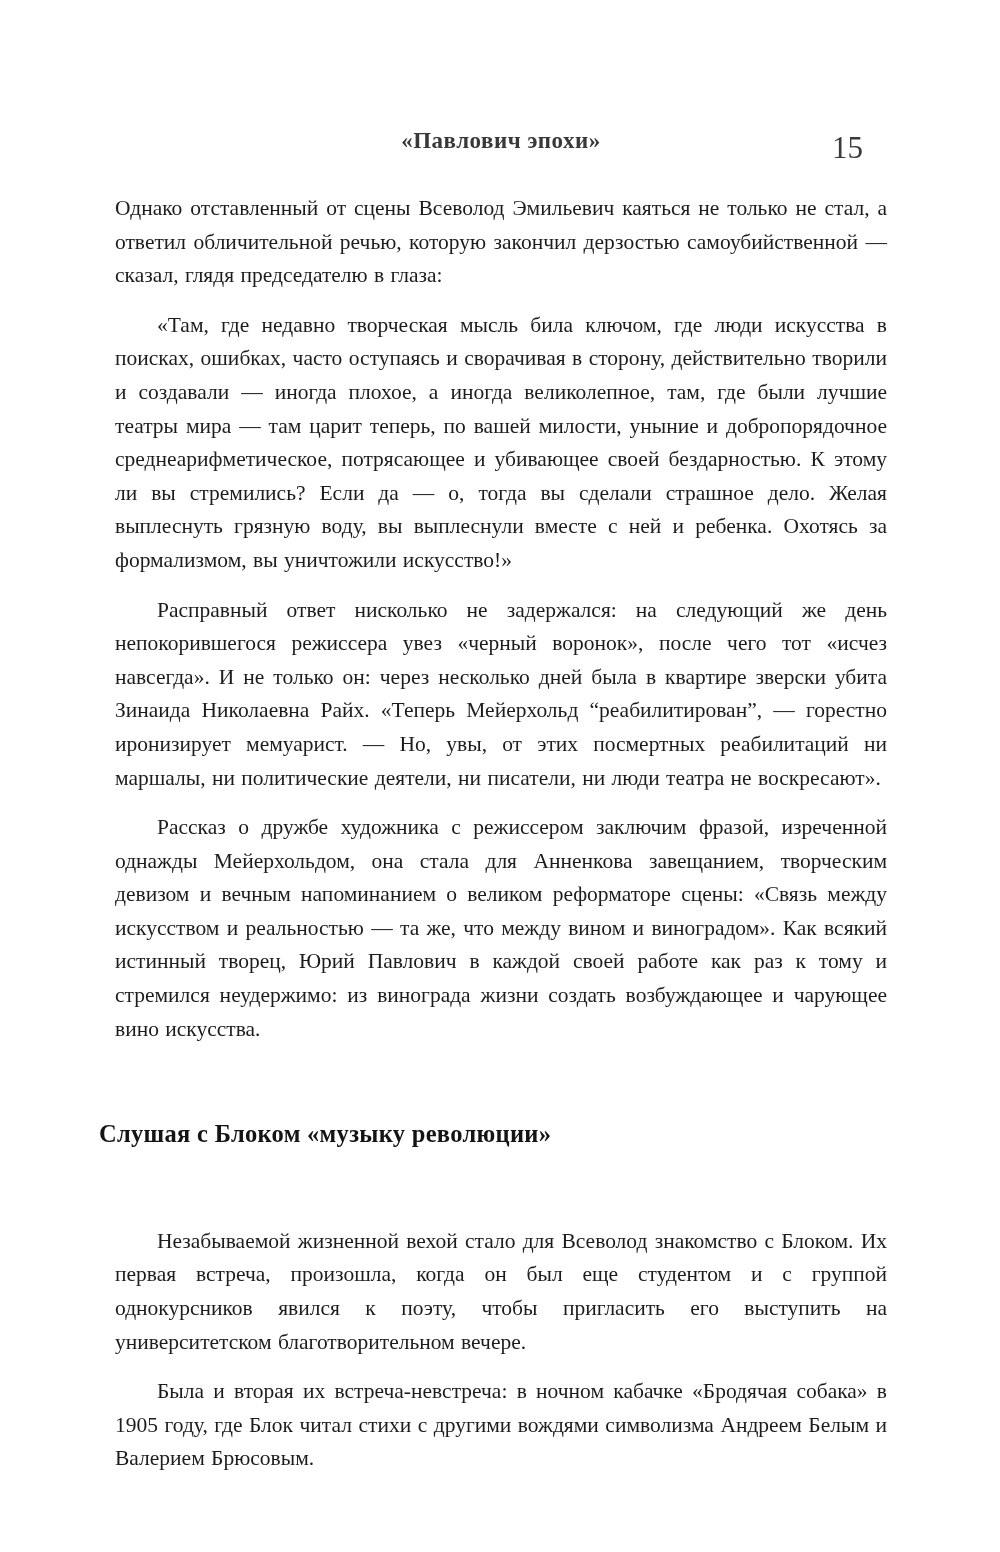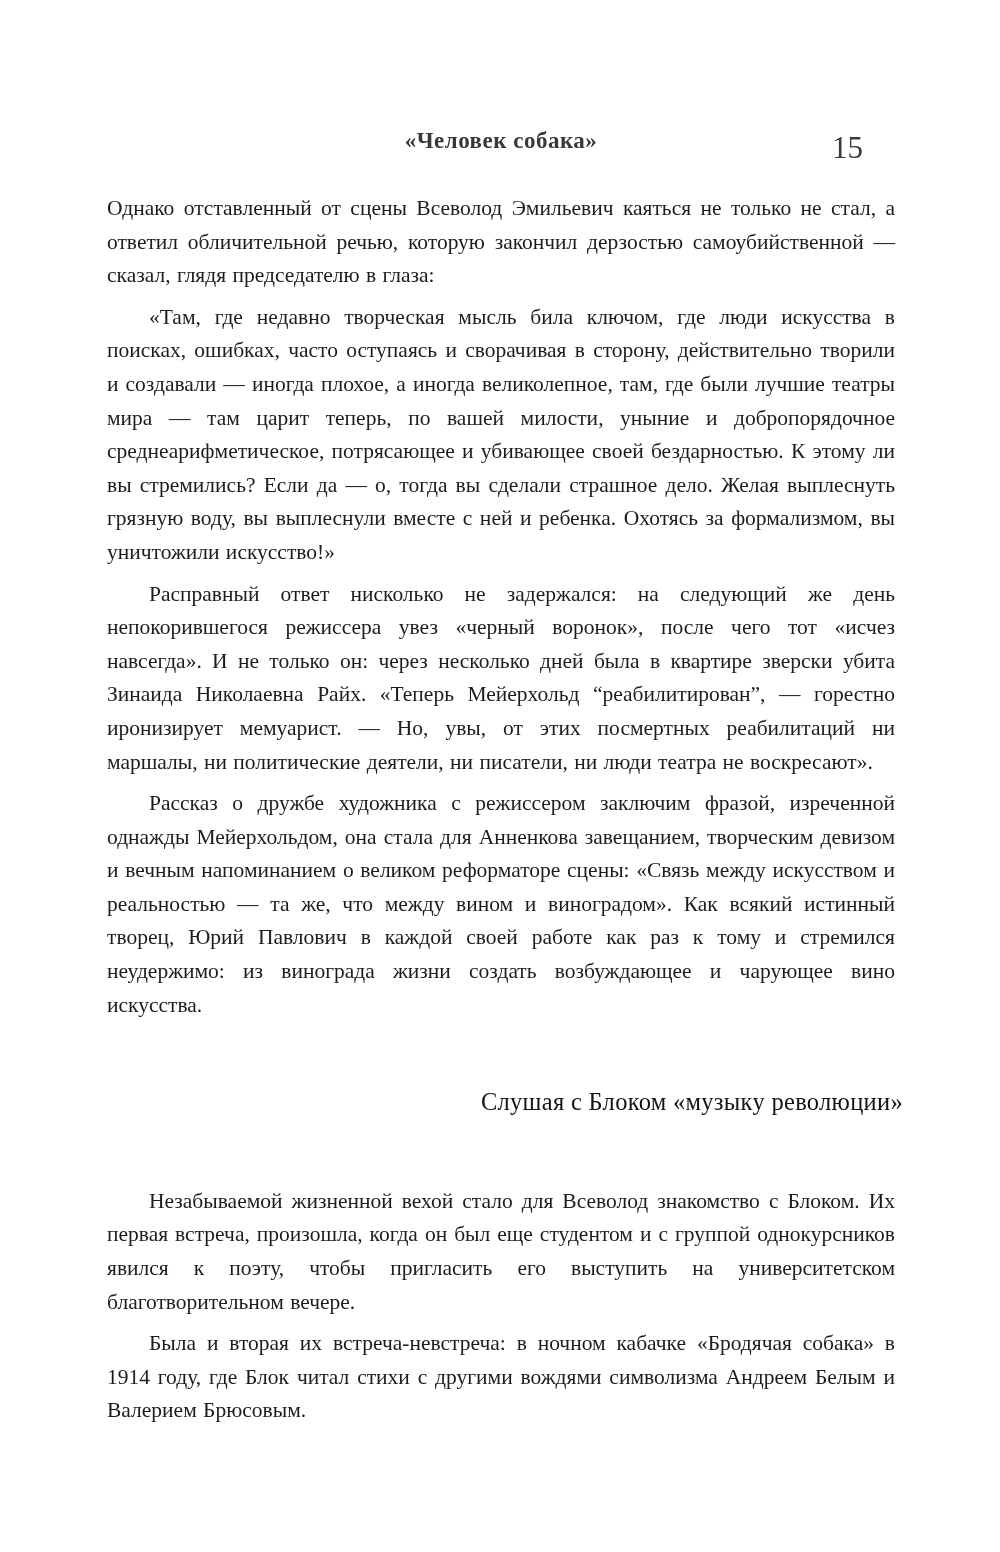--- a/index.html
+++ b/index.html
@@ -43,58 +43,58 @@
     color: #3a3a3a;
   }
   .body-text {
     font-size: 21.5px;
     line-height: 33.6px;
     text-align: justify;
     hyphens: auto;
     -webkit-hyphens: auto;
   }
   .body-text p {
-    margin: 8px;
+    margin: 16px;
     word-spacing: 1px;
   }
   .body-text p.indented {
     text-indent: 42px;
   }
   .section-heading {
     margin: 0;
     padding-top: 55px;
     padding-bottom: 58px;
-    text-align: right;
+    text-align: left;
     font-size: 24.5px;
-    font-weight: normal;
+    font-weight: bold;
     color: #141414;
     letter-spacing: 0.3px;
   }
 </style>
 </head>
 <body>
 
 <div class="page">
 
   <div class="page-header">
-    <span class="running-head">«Человек собака»</span>
+    <span class="running-head">«Павлович эпохи»</span>
     <span class="page-number">15</span>
   </div>
 
   <div class="body-text">
 
     <p>Однако отставленный от сцены Всеволод Эмильевич каяться не только не стал, а ответил обличительной речью, которую закончил дерзостью самоубийственной — сказал, глядя председателю в глаза:</p>
 
     <p class="indented">«Там, где недавно творческая мысль била ключом, где люди искусства в поисках, ошибках, часто оступаясь и сворачивая в сторону, действительно творили и создавали — иногда плохое, а иногда великолепное, там, где были лучшие театры мира — там царит теперь, по вашей милости, уныние и добропорядочное среднеарифметическое, потрясающее и убивающее своей бездарностью. К этому ли вы стремились? Если да — о, тогда вы сделали страшное дело. Желая выплеснуть грязную воду, вы выплеснули вместе с ней и ребенка. Охотясь за формализмом, вы уничтожили искусство!»</p>
 
     <p class="indented">Расправный ответ нисколько не задержался: на следующий же день непокорившегося режиссера увез «черный воронок», после чего тот «исчез навсегда». И не только он: через несколько дней была в квартире зверски убита Зинаида Николаевна Райх. «Теперь Мейерхольд “реабилитирован”, — горестно иронизирует мемуарист. — Но, увы, от этих посмертных реабилитаций ни маршалы, ни политические деятели, ни писатели, ни люди театра не воскресают».</p>
 
     <p class="indented">Рассказ о дружбе художника с режиссером заключим фразой, изреченной однажды Мейерхольдом, она стала для Анненкова завещанием, творческим девизом и вечным напоминанием о великом реформаторе сцены: «Связь между искусством и реальностью — та же, что между вином и виноградом». Как всякий истинный творец, Юрий Павлович в каждой своей работе как раз к тому и стремился неудержимо: из винограда жизни создать возбуждающее и чарующее вино искусства.</p>
 
     <h2 class="section-heading">Слушая с Блоком «музыку революции»</h2>
 
     <p class="indented">Незабываемой жизненной вехой стало для Всеволод знакомство с Блоком. Их первая встреча, произошла, когда он был еще студентом и с группой однокурсников явился к поэту, чтобы пригласить его выступить на университетском благотворительном вечере.</p>
 
-    <p class="indented">Была и вторая их встреча-невстреча: в ночном кабачке «Бродячая собака» в 1914 году, где Блок читал стихи с другими вождями символизма Андреем Белым и Валерием Брюсовым.</p>
+    <p class="indented">Была и вторая их встреча-невстреча: в ночном кабачке «Бродячая собака» в 1905 году, где Блок читал стихи с другими вождями символизма Андреем Белым и Валерием Брюсовым.</p>
 
   </div>
 
 </div>
 
 </body></html>

